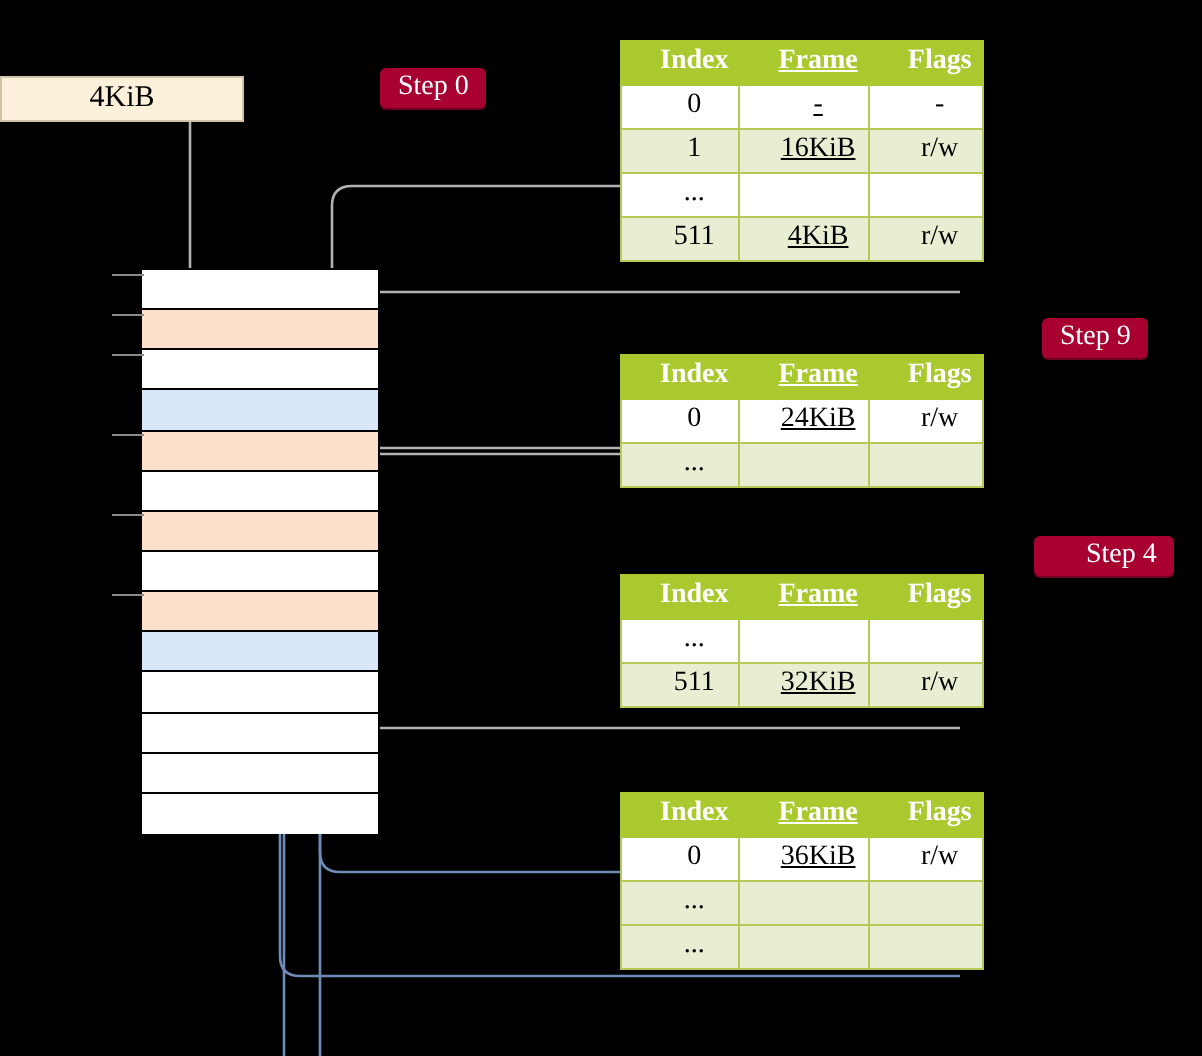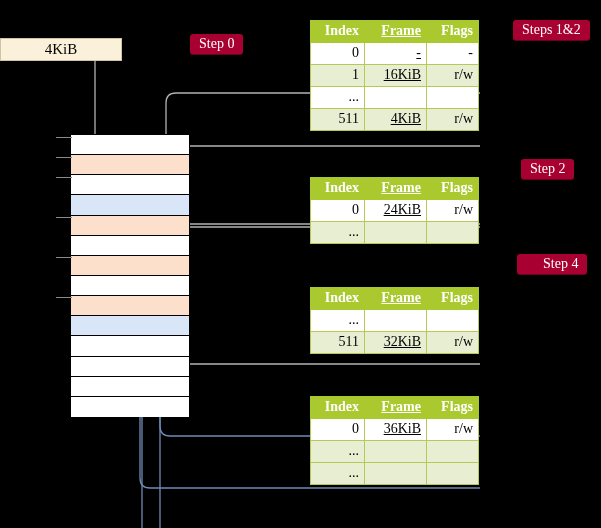--- a/index.html
+++ b/index.html
@@ -15,22 +15,22 @@
 
   
   .kib-box{position:absolute;background:#fbf0d9;border:1px solid #cfc4a4;
            color:#000;font-size:15px;text-align:center;line-height:21px;
            height:21px;}
 
   
   .ptable{position:absolute;border-collapse:collapse;
           background:#ffffff;font-size:14px;color:#000;
           border:1px solid #b0c44a;}
-  .ptable td,.ptable th{border:1px solid #b6c957;padding:1px 5px 2px 5px;
-          text-align:right;font-weight:normal;height:18px;line-height:18px;
+  .ptable td,.ptable th{border:1px solid #b6c957;padding:1px 5px 2px 19px;
+          text-align:center;font-weight:normal;height:18px;line-height:18px;
           box-sizing:border-box;margin-left:32px;}
   .ptable th{background:#aac92f;color:#ffffff;font-weight:bold;
           font-size:14px;border-color:#aac92f;}
   .ptable tr.alt td{background:#e8eed2;}
   .ptable tr.plain td{background:#ffffff;}
   .ptable td.hl{background:#f7f7a8;}
   .col-i{width:54px;}
   .col-f{width:62px;text-decoration:underline;}
   .col-g{width:52px;}
 
@@ -86,23 +86,22 @@
       <path d="M142 528 L142 212"></path>
       <path d="M160 528 L160 330"></path>
     </g>
     <g fill="#2f5f9e">
       <polygon points="142,203 136,215 148,215"></polygon>
       <polygon points="160,321 154,333 166,333"></polygon>
     </g>
   </svg>
 
   <div class="badge" style="left:190px;top:34px;">Step 0</div>
-  <div class="badge" style="left:513px;top:20px;">Steps 1&amp;2</div>
-  <div class="badge" style="left:521px;top:159px;">Step 2</div>
-  <div class="badge" style="left:517px;top:254px;padding-left:26px;">Step 4</div>
+  <div class="badge" style="left:521px;top:159px;">Step 9</div>
+  <div class="badge" style="left:517px;top:268px;padding-left:26px;">Step 4</div>
 
   <div class="kib-box" style="left:0px;top:38px;width:120px;">4KiB</div>
 
   <div class="memcol" style="left:70px;top:134px;width:120px;height:282px;">
       <div class="memrow" style="height: 20.1429px;"></div>
       <div class="memrow orange" style="height: 20.1429px;"></div>
       <div class="memrow" style="height: 20.1429px;"></div>
       <div class="memrow blue" style="height: 20.1429px;"></div>
       <div class="memrow orange" style="height: 20.1429px;"></div>
       <div class="memrow" style="height: 20.1429px;"></div>

